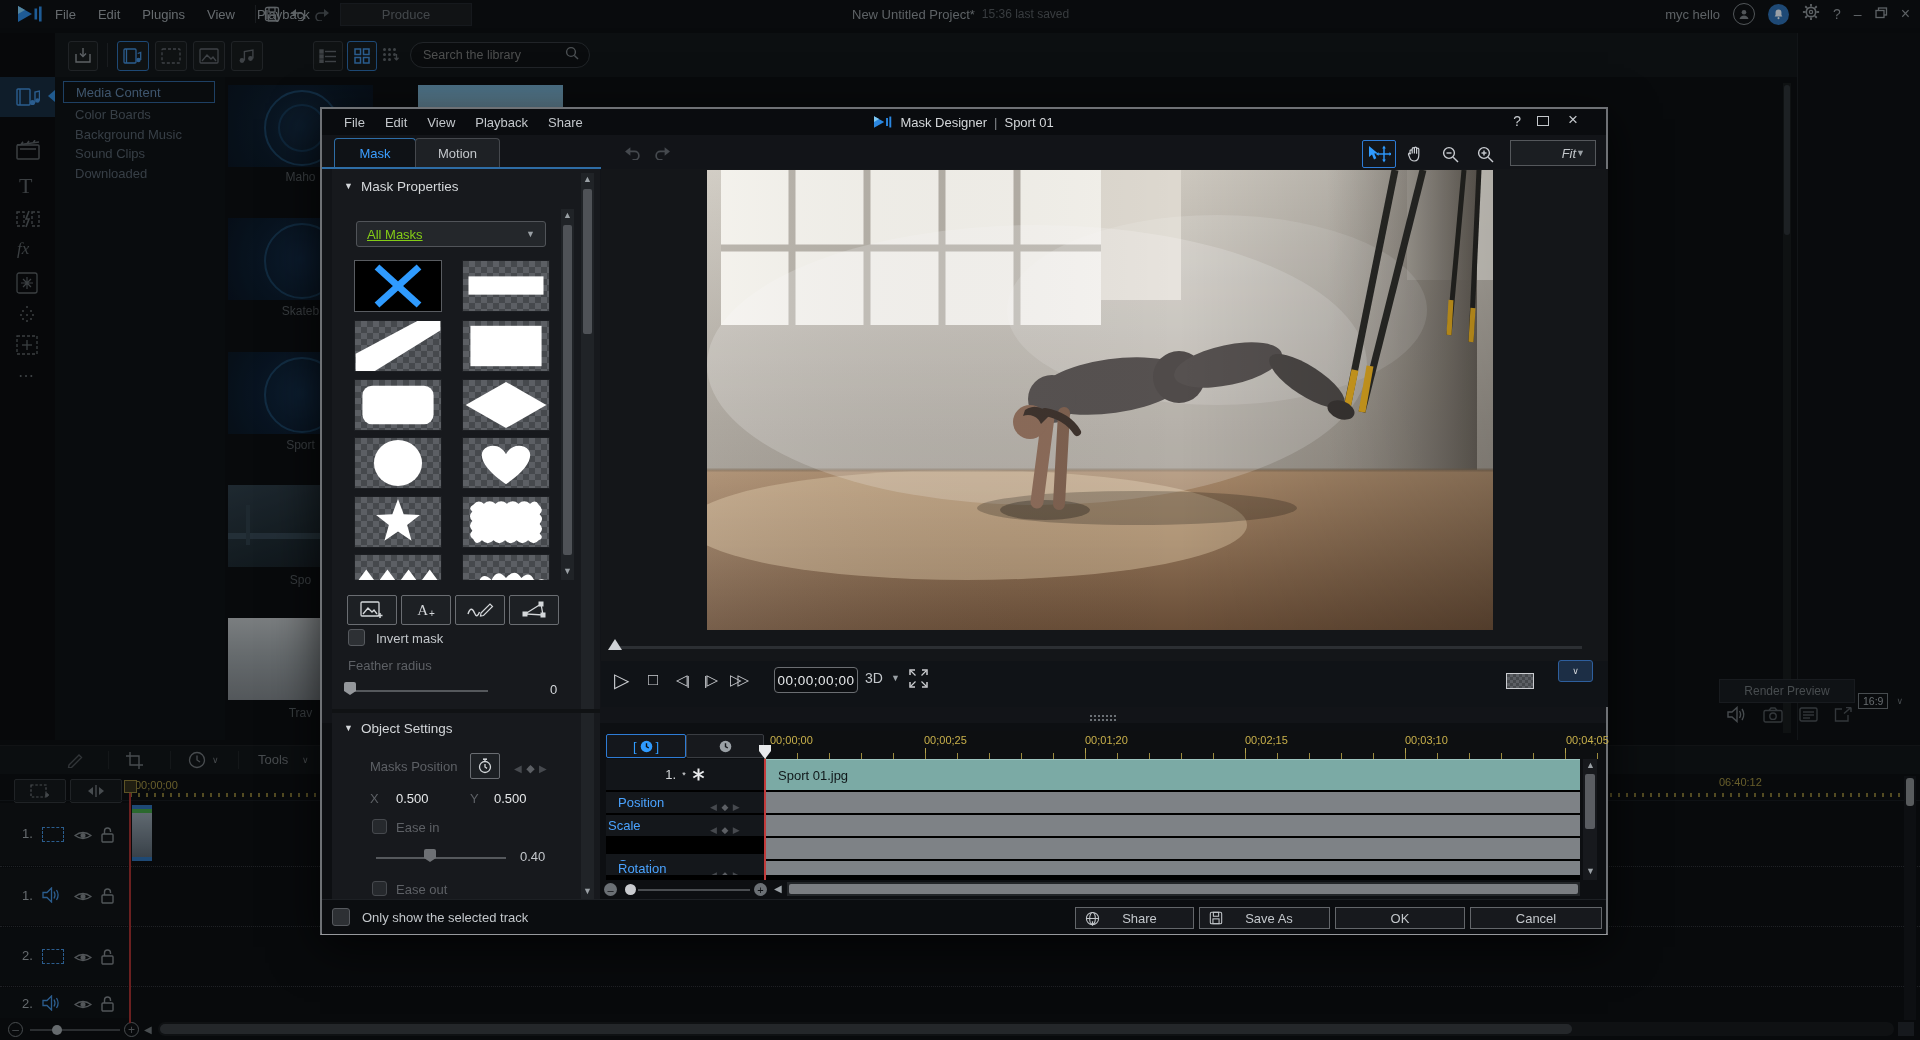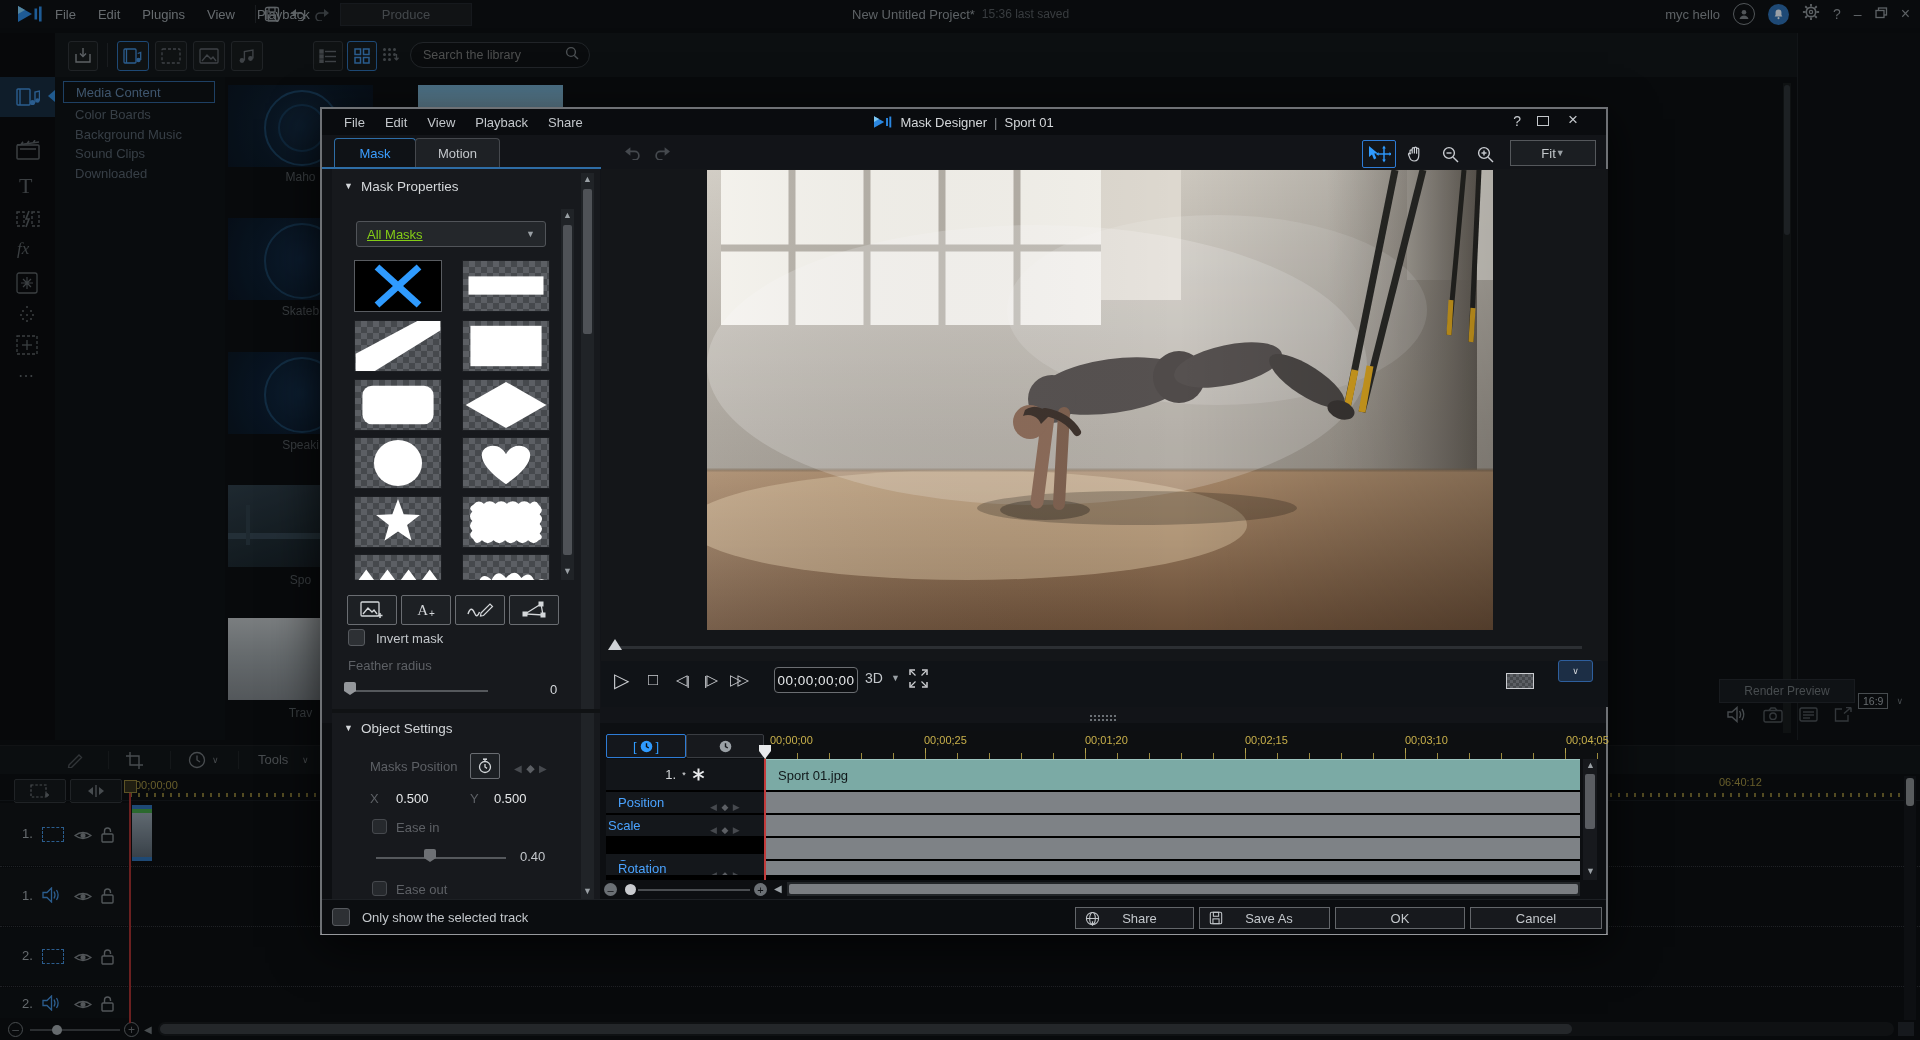--- a/index.html
+++ b/index.html
@@ -275,21 +275,21 @@
     <div class="a" style="left:193px;top:8px;width:145px;height:82px;background:linear-gradient(#6fa7c8 0%, #9fc0cf 55%, #d8c9a0 100%);"></div>
 
     <div class="a" style="left:3px;top:141px;width:145px;height:82px;background:radial-gradient(circle at 50% 50%, #0f2540 0%, #0a1a2c 55%, #071120 100%);">
       <div class="a" style="left:36px;top:5px;width:72px;height:72px;border:2px solid #1c4668;border-radius:50%;opacity:.8;"></div>
     </div>
     <div class="a fs12" style="left:3px;top:227px;width:145px;text-align:center;color:#54595e;">Skateb</div>
 
     <div class="a" style="left:3px;top:275px;width:145px;height:82px;background:radial-gradient(circle at 50% 50%, #102944 0%, #0a1a2e 55%, #081320 100%);">
       <div class="a" style="left:36px;top:5px;width:72px;height:72px;border:2px solid #1d4a6e;border-radius:50%;opacity:.8;"></div>
     </div>
-    <div class="a fs12" style="left:3px;top:361px;width:145px;text-align:center;color:#54595e;">Speaki</div>
+    <div class="a fs12" style="left:3px;top:361px;width:145px;text-align:center;color:#54595e;">Sport</div>
 
     <div class="a" style="left:3px;top:408px;width:145px;height:82px;background:linear-gradient(160deg,#2c3b46 0%, #1b262e 60%, #131a20 100%);">
       <div class="a" style="left:0;top:48px;width:145px;height:6px;background:#3c4f5c;opacity:.7;"></div>
       <div class="a" style="left:18px;top:20px;width:4px;height:40px;background:#2c3b46;"></div>
     </div>
     <div class="a fs12" style="left:3px;top:496px;width:145px;text-align:center;color:#54595e;">Spo</div>
 
     <div class="a" style="left:3px;top:541px;width:145px;height:82px;background:linear-gradient(#b9bdc0 0%, #9aa0a4 45%, #7d8287 100%);"></div>
     <div class="a fs12" style="left:3px;top:629px;width:145px;text-align:center;color:#54595e;">Trav</div>
 
@@ -526,21 +526,21 @@
         </svg>
     </div>
     <div class="a btn" style="left:1147px;top:31px;width:30px;height:26px;border-color:transparent;background:transparent;">
       <svg width="17" height="17" viewBox="0 0 17 17" fill="none" stroke="#c9ccd1" stroke-width="1.4">
           <circle cx="7" cy="7" r="5.4"></circle>
           <line x1="11.2" y1="11.2" x2="16" y2="16"></line>
           <line x1="4.5" y1="7" x2="9.5" y2="7"></line>
           <line x1="7" y1="4.5" x2="7" y2="9.5"></line>
         </svg>
     </div>
-    <div class="a f" style="left:1188px;top:31px;width:86px;height:26px;border:1px solid #55585c;background:#1b1e22;box-sizing:border-box;padding:0 10px;justify-content:center;">
+    <div class="a f" style="left:1188px;top:31px;width:86px;height:26px;border:1px solid #55585c;background:#1b1e22;box-sizing:border-box;padding:0 10px;justify-content:flex-end;font-style:italic;">
       <span class="fs13 t2">Fit</span>
       <span class="arr">▼</span>
     </div>
 
     <div class="a" style="left:279px;top:60px;width:1007px;height:492px;background:#141619;">
 
       <div class="a" style="left:106px;top:1px;width:786px;height:460px;overflow:hidden;">
         <svg width="786" height="460" viewBox="0 0 786 460" preserveAspectRatio="none">
           <defs>
             <linearGradient id="wallG" x1="0" y1="0" x2="0" y2="1">

